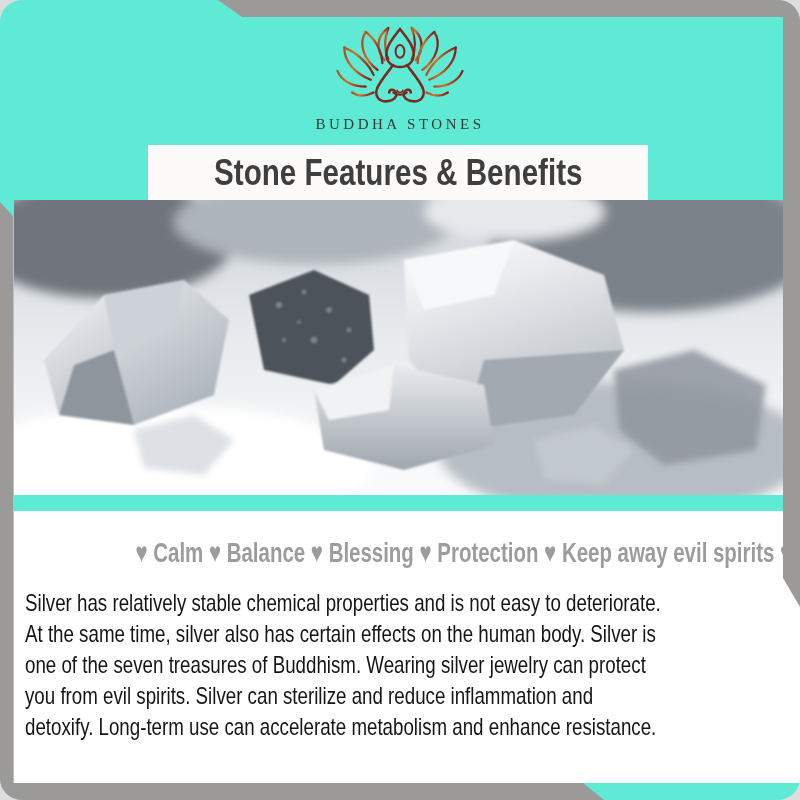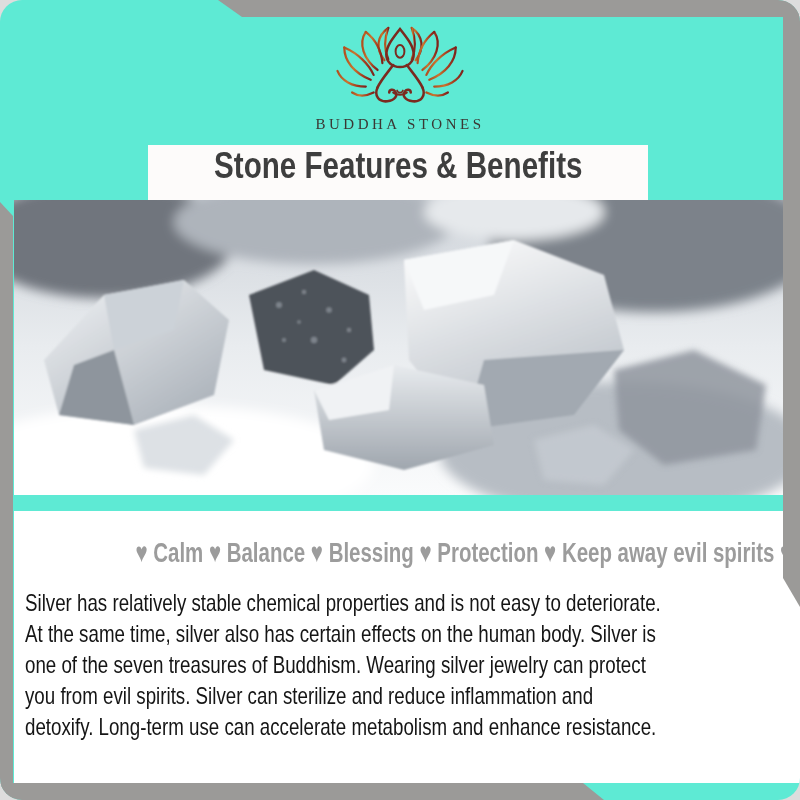--- a/index.html
+++ b/index.html
@@ -16,21 +16,21 @@
            clip-path:polygon(0 0,100% 14px,100% 100%,0 100%);}
   .bar-bottom{left:0;bottom:0;width:604px;height:17px;
            clip-path:polygon(0 0,calc(100% - 21px) 0,100% 100%,0 100%);}
 
   
   .logo{position:absolute;left:335px;top:26px;width:130px;height:86px;}
   .brand{position:absolute;left:0;top:116px;width:100%;text-align:center;
          font-family:"Liberation Serif","DejaVu Serif",serif;
          font-size:15px;letter-spacing:3.5px;color:#3b3733;}
   .title-band{position:absolute;left:148px;top:145px;width:500px;height:55px;
-              background:#fdfbfa;display:flex;justify-content:center;}
+              background:#fdfbfa;display:flex;align-items:center;justify-content:center;}
   .title-band span{display:inline-block;white-space:nowrap;
               font-size:37px;font-weight:700;color:#3e3e3e;
               transform:scaleX(.8);transform-origin:center;}
 
   
   .photo{position:absolute;left:14px;top:200px;width:771px;height:295px;overflow:hidden;}
   .photo svg{display:block;}
   .stone-badge{position:absolute;left:0;bottom:6px;width:196px;height:37px;
                background:#8d8c8a;
                clip-path:polygon(0 0,calc(100% - 14px) 0,100% 100%,0 100%);}

